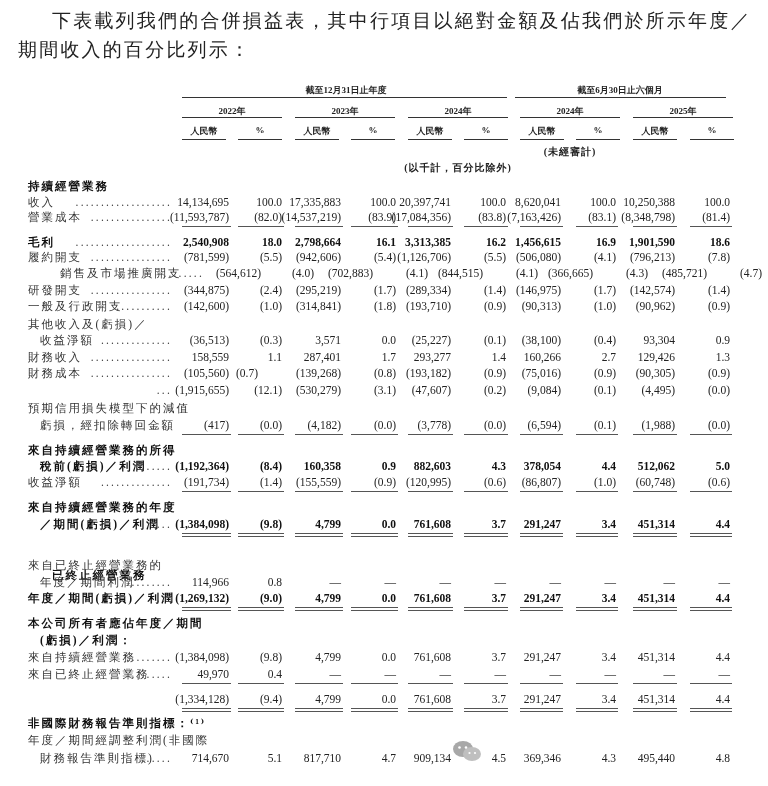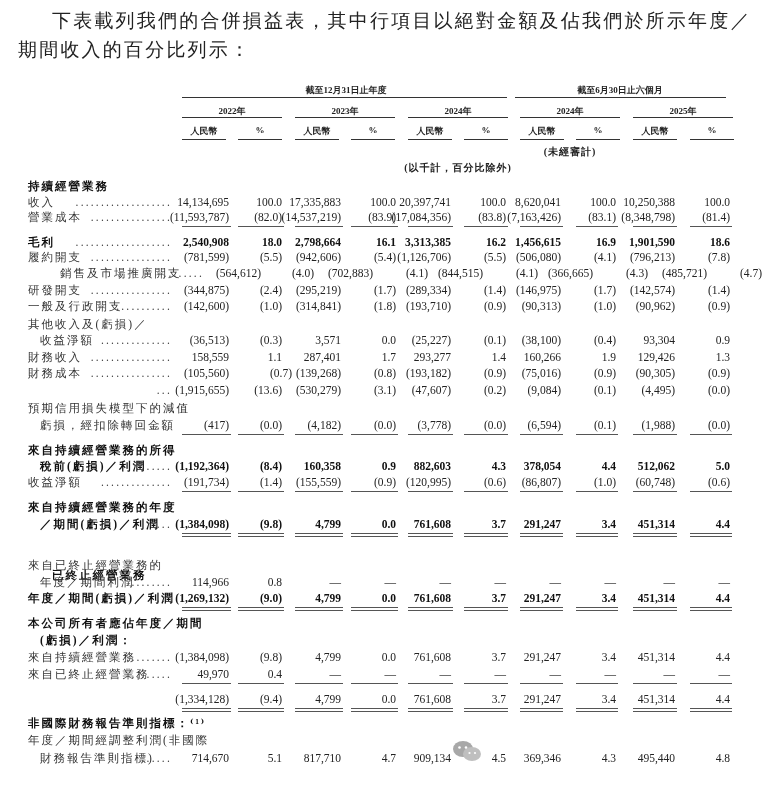--- a/index.html
+++ b/index.html
@@ -202,42 +202,42 @@
     <div class="row" style="top: 350px;">
       <span class="lbl">財務收入</span>
       <span class="lbl" style="left: auto; right: 596px; letter-spacing: 2.2px; color: rgb(68, 68, 68);">................</span>
       <span class="cell" style="right: 539px;">158,559</span>
       <span class="cell" style="right: 486px;">1.1</span>
       <span class="cell" style="right: 427px;">287,401</span>
       <span class="cell" style="right: 372px;">1.7</span>
       <span class="cell" style="right: 317px;">293,277</span>
       <span class="cell" style="right: 262px;">1.4</span>
       <span class="cell" style="right: 207px;">160,266</span>
-      <span class="cell" style="right: 152px;">1.9</span>
+      <span class="cell" style="right: 152px;">2.7</span>
       <span class="cell" style="right: 93px;">129,426</span>
       <span class="cell" style="right: 38px;">1.3</span>
     </div>
     <div class="row" style="top: 366px;">
       <span class="lbl">財務成本</span>
       <span class="lbl" style="left: auto; right: 596px; letter-spacing: 2.2px; color: rgb(68, 68, 68);">................</span>
       <span class="cell" style="right: 539px;">(105,560)</span>
-      <span class="cell" style="right: 476px;">(0.7)</span>
+      <span class="cell" style="right: 510px;">(0.7)</span>
       <span class="cell" style="right: 427px;">(139,268)</span>
       <span class="cell" style="right: 372px;">(0.8)</span>
       <span class="cell" style="right: 317px;">(193,182)</span>
       <span class="cell" style="right: 262px;">(0.9)</span>
       <span class="cell" style="right: 207px;">(75,016)</span>
       <span class="cell" style="right: 152px;">(0.9)</span>
       <span class="cell" style="right: 93px;">(90,305)</span>
       <span class="cell" style="right: 38px;">(0.9)</span>
     </div>
     <div class="row" style="top: 383px;">
       <span class="lbl" style="left: auto; right: 596px; letter-spacing: 2.2px; color: rgb(68, 68, 68);">...</span>
       <span class="cell" style="right: 539px;">(1,915,655)</span>
-      <span class="cell" style="right: 486px;">(13.6)</span>
+      <span class="cell" style="right: 486px;">(12.1)</span>
       <span class="cell" style="right: 427px;">(530,279)</span>
       <span class="cell" style="right: 372px;">(3.1)</span>
       <span class="cell" style="right: 317px;">(47,607)</span>
       <span class="cell" style="right: 262px;">(0.2)</span>
       <span class="cell" style="right: 207px;">(9,084)</span>
       <span class="cell" style="right: 152px;">(0.1)</span>
       <span class="cell" style="right: 93px;">(4,495)</span>
       <span class="cell" style="right: 38px;">(0.0)</span>
     </div>
     <div class="row" style="top: 401px;">

